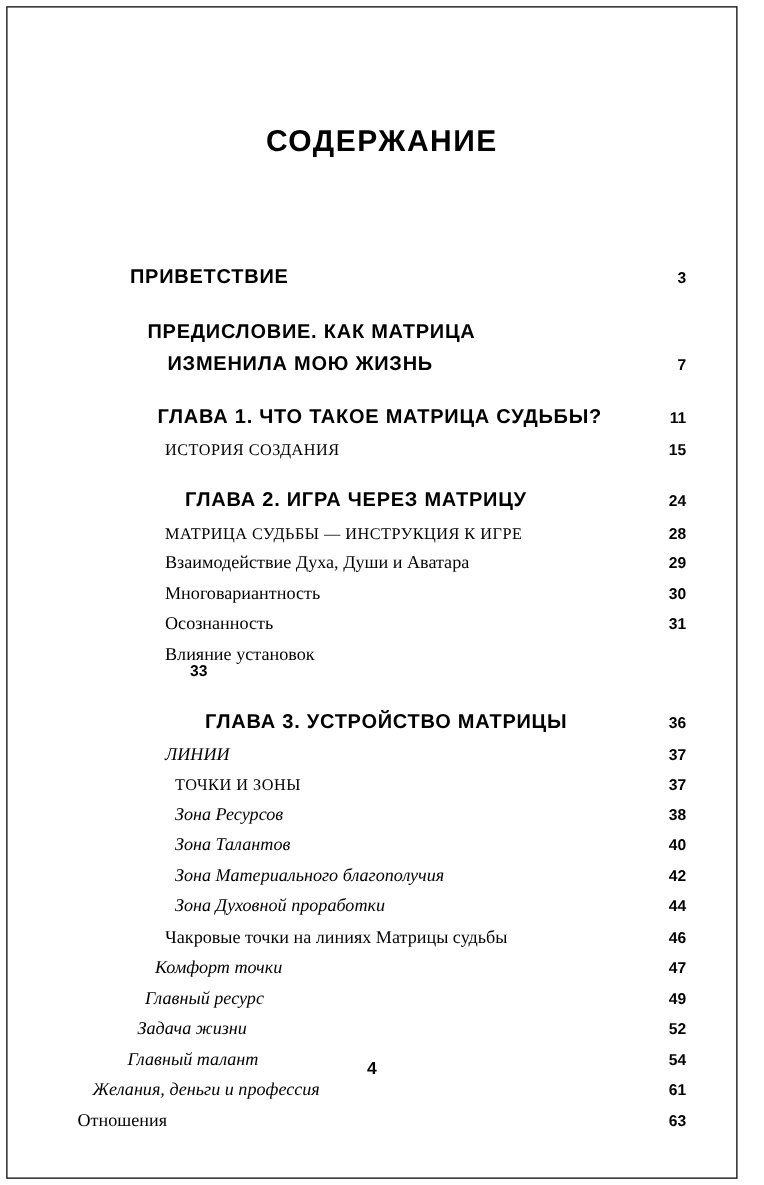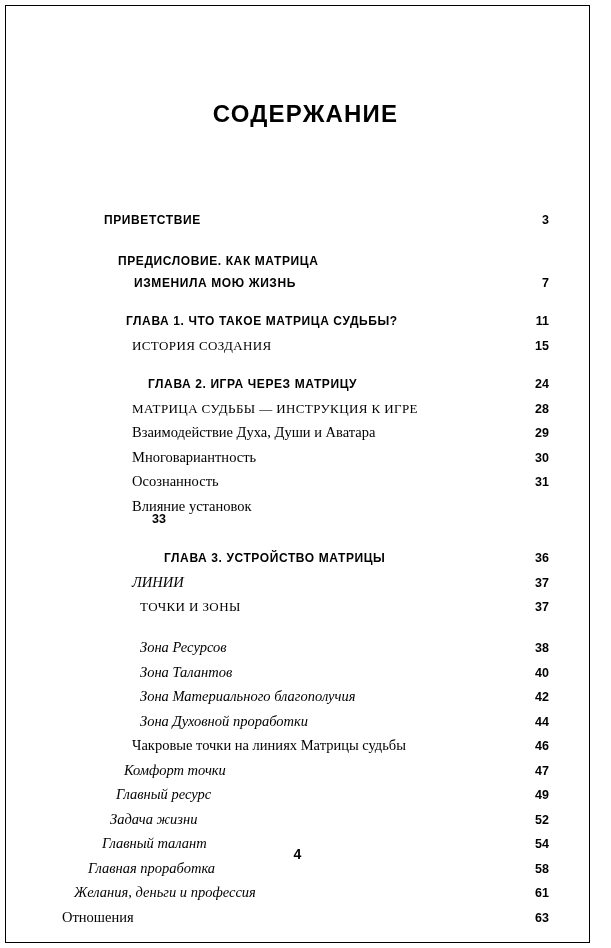--- a/index.html
+++ b/index.html
@@ -67,21 +67,21 @@
     width: 34px;
     text-align: right;
     font-family: "Liberation Sans", sans-serif;
     font-weight: bold;
     font-size: 12.5px;
   }
   
   .s-caps {
     font-family: "Liberation Sans", sans-serif;
     font-weight: bold;
-    font-size: 12px;
+    font-size: 16px;
     letter-spacing: 0.6px;
     padding-left: 10px;
   }
   .s-caps-small {
     font-family: "Liberation Serif", serif;
     font-variant: normal;
     font-size: 13px;
     letter-spacing: 0.4px;
   }
   .s-regular {
@@ -164,21 +164,21 @@
           <span class="toc-page">36</span>
         </div>
         <div class="toc-row" style="margin-top: 3px; padding-left: 70px; padding-top: 4px; padding-bottom: 4px;">
           <span class="toc-label s-italic">ЛИНИИ</span>
           <span class="toc-page">37</span>
         </div>
         <div class="toc-row" style="margin-top: 2px; padding-left: 78px; padding-top: 4px; padding-bottom: 4px;">
           <span class="toc-label s-caps-small">ТОЧКИ И ЗОНЫ</span>
           <span class="toc-page">37</span>
         </div>
-        <div class="toc-row" style="margin-top: 19px; padding-left: 78px; padding-top: 4px; padding-bottom: 4px; gap: 37px;">
+        <div class="toc-row" style="margin-top: 2px; padding-left: 78px; padding-top: 4px; padding-bottom: 4px; gap: 37px;">
           <span class="toc-label s-italic">Зона Ресурсов</span>
           <span class="toc-page">38</span>
         </div>
         <div class="toc-row" style="margin-top: 2px; padding-left: 78px; padding-top: 4px; padding-bottom: 4px;">
           <span class="toc-label s-italic">Зона Талантов</span>
           <span class="toc-page">40</span>
         </div>
         <div class="toc-row" style="margin-top: 2px; padding-left: 78px; padding-top: 4px; padding-bottom: 4px;">
           <span class="toc-label s-italic">Зона Материального благополучия</span>
           <span class="toc-page">42</span>
@@ -200,24 +200,20 @@
           <span class="toc-page">49</span>
         </div>
         <div class="toc-row" style="margin-top: 2px; padding-left: 48px; padding-top: 4px; padding-bottom: 4px;">
           <span class="toc-label s-italic">Задача жизни</span>
           <span class="toc-page">52</span>
         </div>
         <div class="toc-row" style="margin-top: 2px; padding-left: 40px; padding-top: 4px; padding-bottom: 4px;">
           <span class="toc-label s-italic">Главный талант</span>
           <span class="toc-page">54</span>
         </div>
-        <div class="toc-row" style="margin-top: 2px; padding-left: 26px; padding-top: 4px; padding-bottom: 4px;">
-          <span class="toc-label s-italic">Главная проработка</span>
-          <span class="toc-page">58</span>
-        </div>
         <div class="toc-row" style="margin-top: 2px; padding-left: 12px; padding-top: 4px; padding-bottom: 4px; justify-content: center;">
           <span class="toc-label s-italic">Желания, деньги и профессия</span>
           <span class="toc-page">61</span>
         </div>
         <div class="toc-row" style="margin-top: 2px; padding-left: 0px; padding-top: 4px; padding-bottom: 4px;">
           <span class="toc-label s-regular">Отношения</span>
           <span class="toc-page">63</span>
         </div>
       </div>
 

